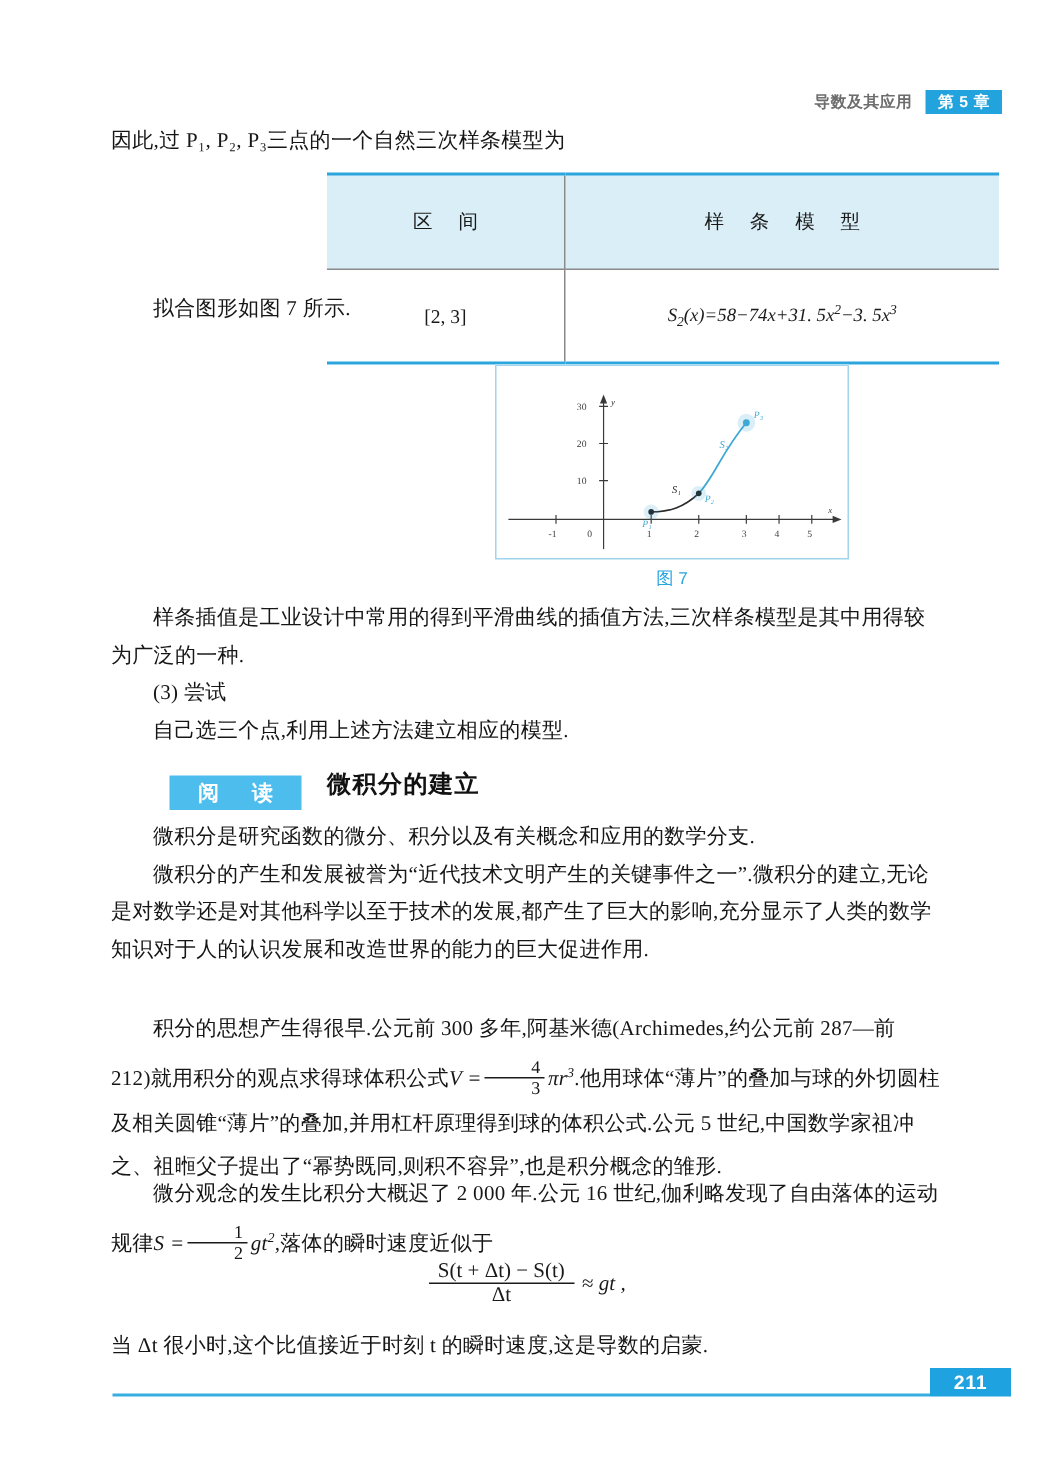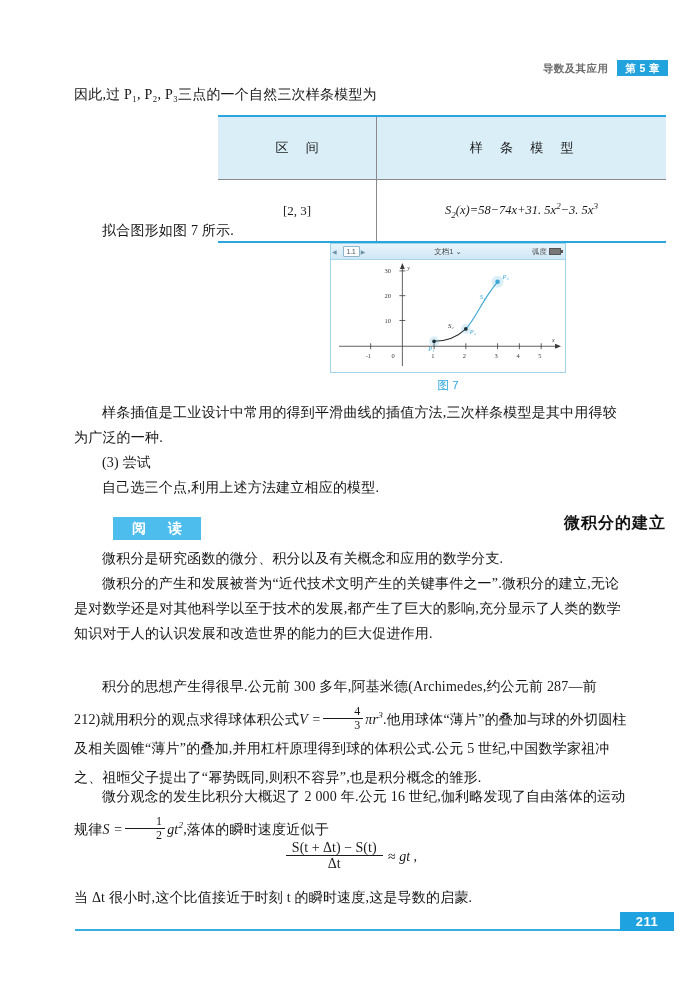--- a/index.html
+++ b/index.html
@@ -213,21 +213,21 @@
     display: flex;
     align-items: center;
     justify-content: center;
     font-family: "Liberation Sans", sans-serif;
   }
   .read-title {
     position: absolute;
     left: 218px;
     top: 513px;
     width: 448px;
-    text-align: right;
+    text-align: left;
     font-size: 16px;
     font-weight: bold;
     font-family: "Liberation Sans", sans-serif;
     letter-spacing: 1px;
     color: #111;
   }
 
   .display-formula {
     position: absolute;
     left: 74px;
@@ -280,39 +280,26 @@
     <td>区 间</td>
     <td>样 条 模 型</td>
   </tr>
   <tr>
     <td>[2, 3]</td>
     <td class="formula-cell"><span class="mi">S</span><span class="sub">2</span><span class="mi">(x)=58−74x+31. 5x</span><span class="sup">2</span><span class="mi">−3. 5x</span><span class="sup">3</span></td>
   </tr>
 </tbody>
   </table>
 
-<div class="para col indent" style="top:218px;">
+<div class="para col indent" style="top:194px;">
   <span>拟合图形如图 7 所示.</span>
 </div>
 
 <div class="figure-wrap">
   <div class="calc-screen">
-    <div class="calc-topbar">
-      <span class="tab-arrow">◀</span>
-      <span class="tab-chip">1.1</span>
-      <span class="tab-arrow">▶</span>
-      <span class="calc-doc">
-        <span>文档1</span>
-        <span>⌄</span>
-      </span>
-      <span class="calc-right">
-        <span>弧度</span>
-        <span class="batt"></span>
-      </span>
-    </div>
 
     <svg class="plot" viewBox="0 0 236 114">
 
       <line x1="72" y1="8" x2="72" y2="108" stroke="#3a3a3a" stroke-width="0.8"></line>
       <line x1="8" y1="88" x2="228" y2="88" stroke="#3a3a3a" stroke-width="0.8"></line>
       <polygon points="72,4 69.6,10 74.4,10" fill="#3a3a3a"></polygon>
       <polygon points="232,88 226,85.6 226,90.4" fill="#3a3a3a"></polygon>
       <text x="77" y="11" font-size="6" font-style="italic" fill="#3a3a3a" font-family="Liberation Serif, serif">y</text>
       <text x="223" y="84" font-size="6" font-style="italic" fill="#3a3a3a" font-family="Liberation Serif, serif">x</text>
 

